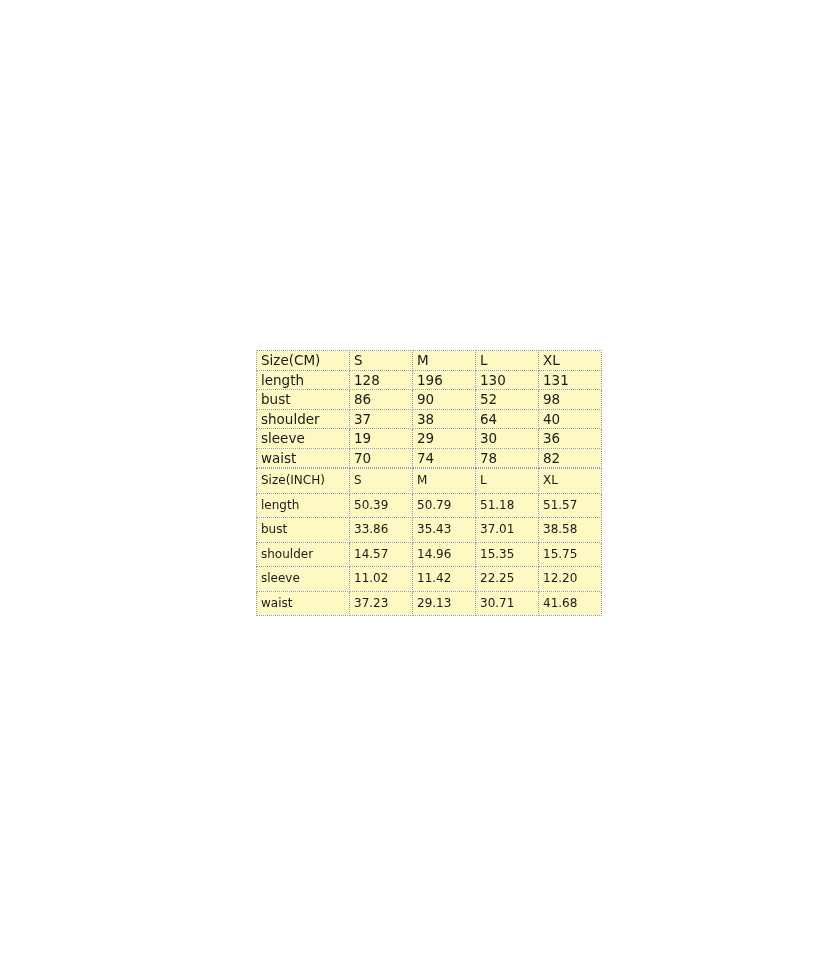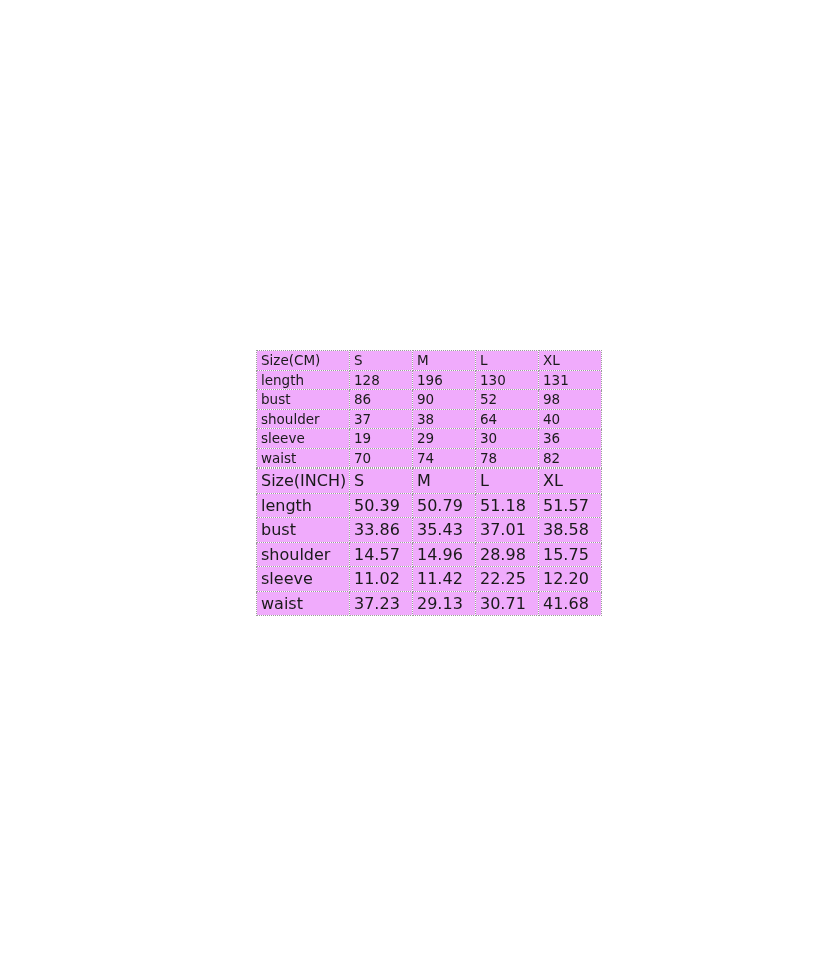--- a/index.html
+++ b/index.html
@@ -36,35 +36,35 @@
     table-layout: fixed;
     width: 322px;
   }
 
   table td {
     border: 1px dotted #9a9a9a;
     padding: 0 0 0 4px;
     vertical-align: middle;
     white-space: nowrap;
     overflow: hidden;
-    background: #f0abfc;
+    background: #fef9c3;
   }
 
   
   .table-cm td {
     height: 18.5px;
     line-height: 18.5px;
     font-size: 13.5px;
   }
 
   
   .table-inch td {
     height: 23.5px;
     line-height: 23.5px;
-    font-size: 16px;
+    font-size: 12px;
   }
 
   .col-label { width: 88px; }
   .col-val   { width: 58px; }
 
   .spacer { height: 0px; }
 </style>
 </head>
 <body>
 
@@ -140,21 +140,21 @@
           <td class="col-label">bust</td>
           <td class="col-val">33.86</td>
           <td class="col-val">35.43</td>
           <td class="col-val">37.01</td>
           <td class="col-val">38.58</td>
         </tr>
         <tr>
           <td class="col-label">shoulder</td>
           <td class="col-val">14.57</td>
           <td class="col-val">14.96</td>
-          <td class="col-val">28.98</td>
+          <td class="col-val">15.35</td>
           <td class="col-val">15.75</td>
         </tr>
         <tr>
           <td class="col-label">sleeve</td>
           <td class="col-val">11.02</td>
           <td class="col-val">11.42</td>
           <td class="col-val">22.25</td>
           <td class="col-val">12.20</td>
         </tr>
         <tr>

